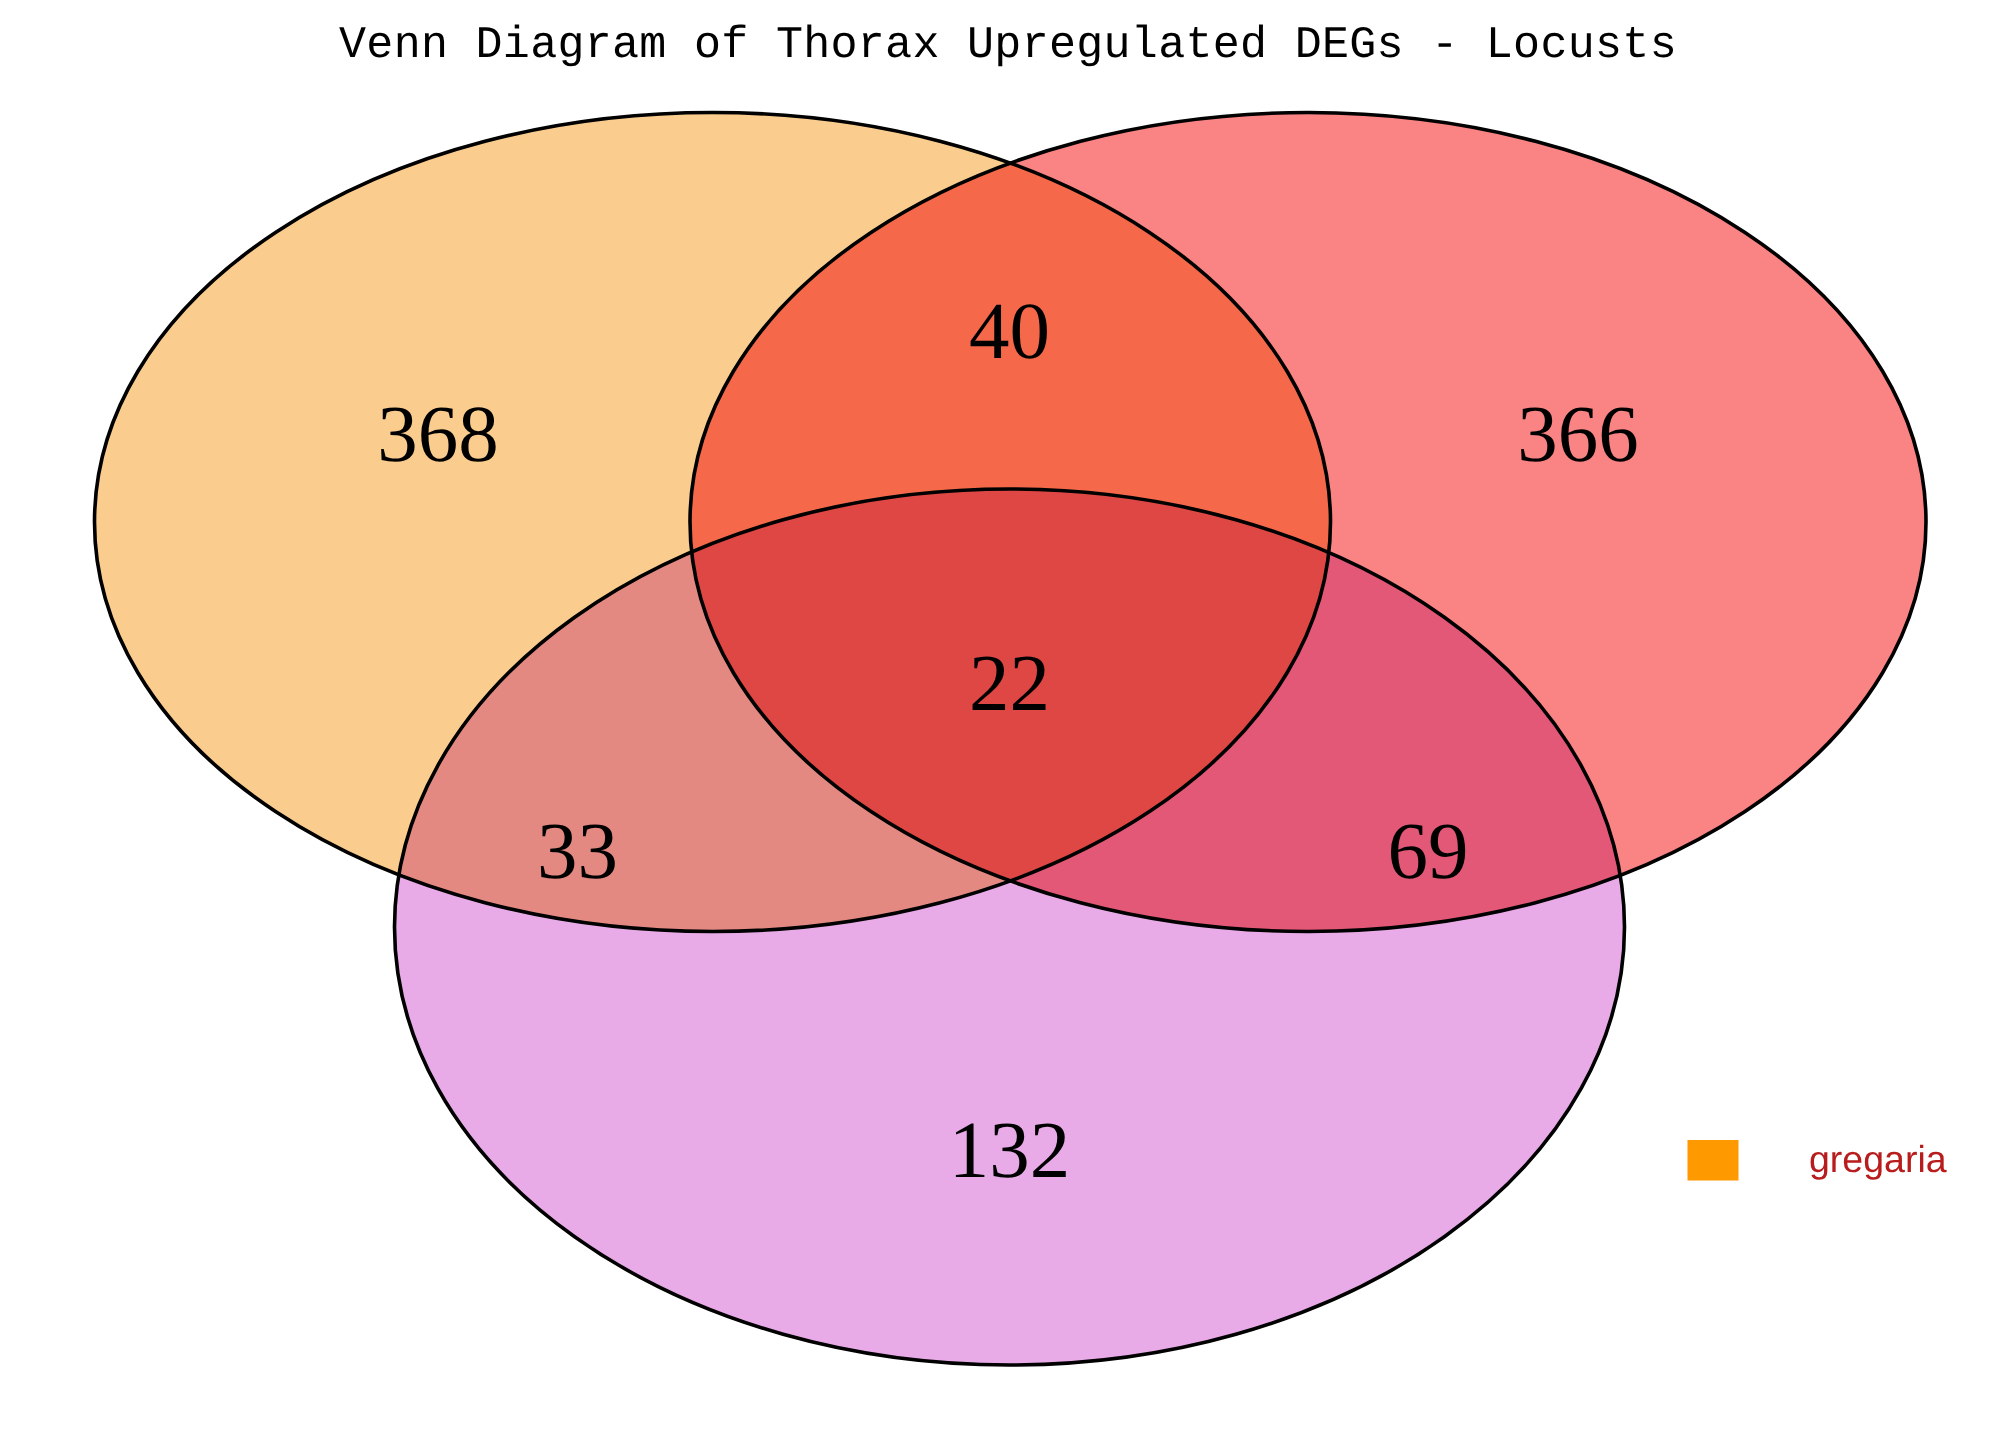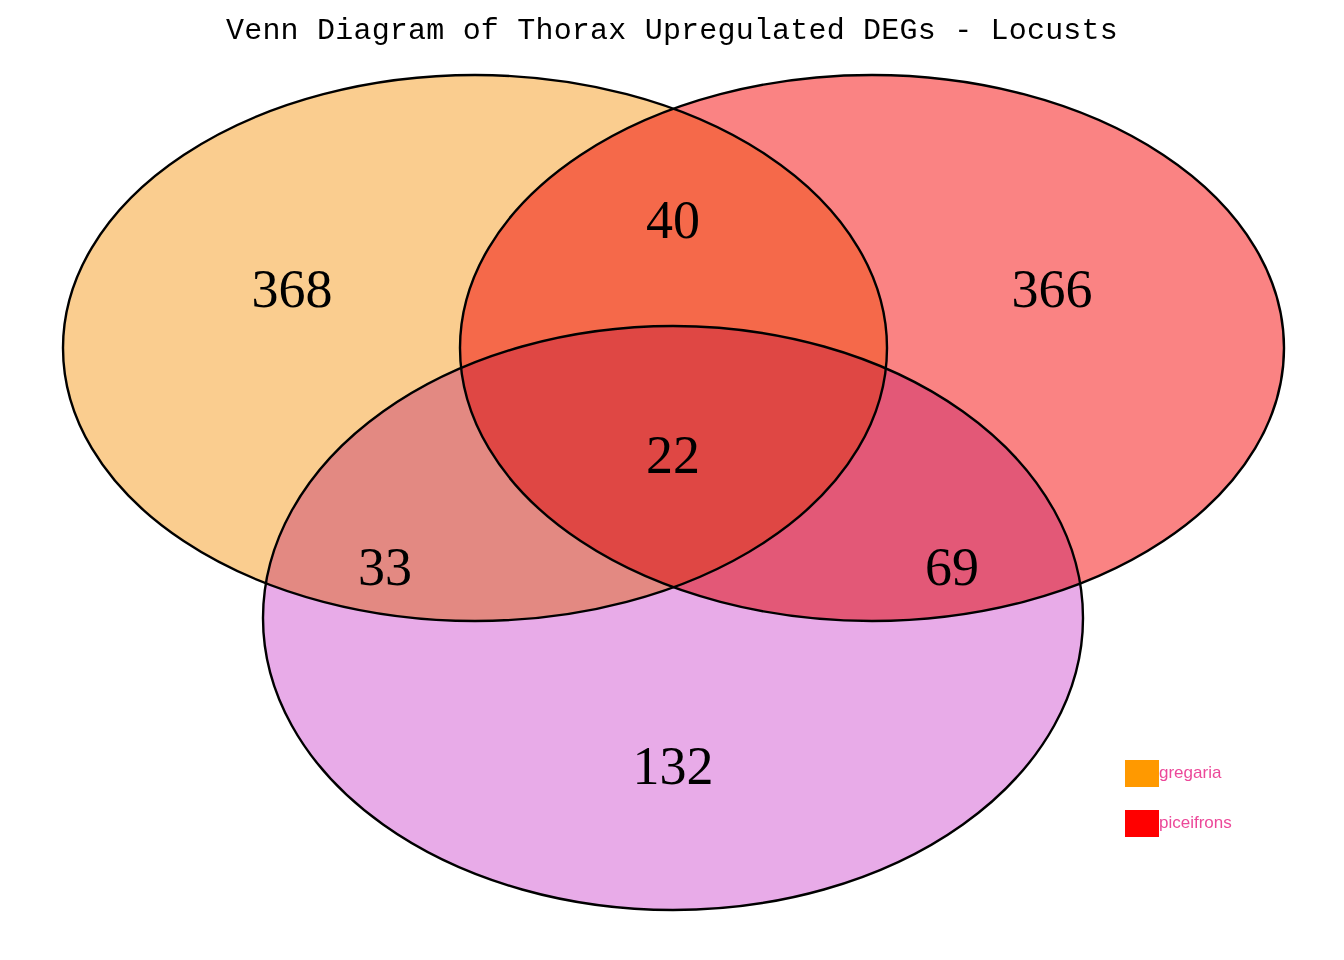--- a/index.html
+++ b/index.html
@@ -58,23 +58,24 @@
     display: flex;
     align-items: center;
     height: 50px;
   }
   .legend-swatch {
     width: 34px;
     height: 27px;
     flex: 0 0 auto;
   }
   .legend-label {
+    margin-left: 47px;
     font-family: "Liberation Sans", sans-serif;
-    font-size: 17px;
-    color: #ec4899;
+    font-size: 25px;
+    color: #b91c1c;
     white-space: nowrap;
   }
 </style>
 </head>
 <body>
 
 <div id="venn-figure">
 
   <div id="figure-title">Venn Diagram of Thorax Upregulated DEGs - Locusts</div>
 
@@ -103,20 +104,16 @@
     </g>
   </svg>
 
   <div id="legend">
 
     <div class="legend-row">
       <span class="legend-swatch" style="background: rgb(255, 153, 0);"></span>
       <span class="legend-label">gregaria</span>
     </div>
 
-    <div class="legend-row">
-      <span class="legend-swatch" style="background: rgb(255, 0, 0);"></span>
-      <span class="legend-label">piceifrons</span>
-    </div>
 
 
   </div>
 </div>
 
 </body></html>

